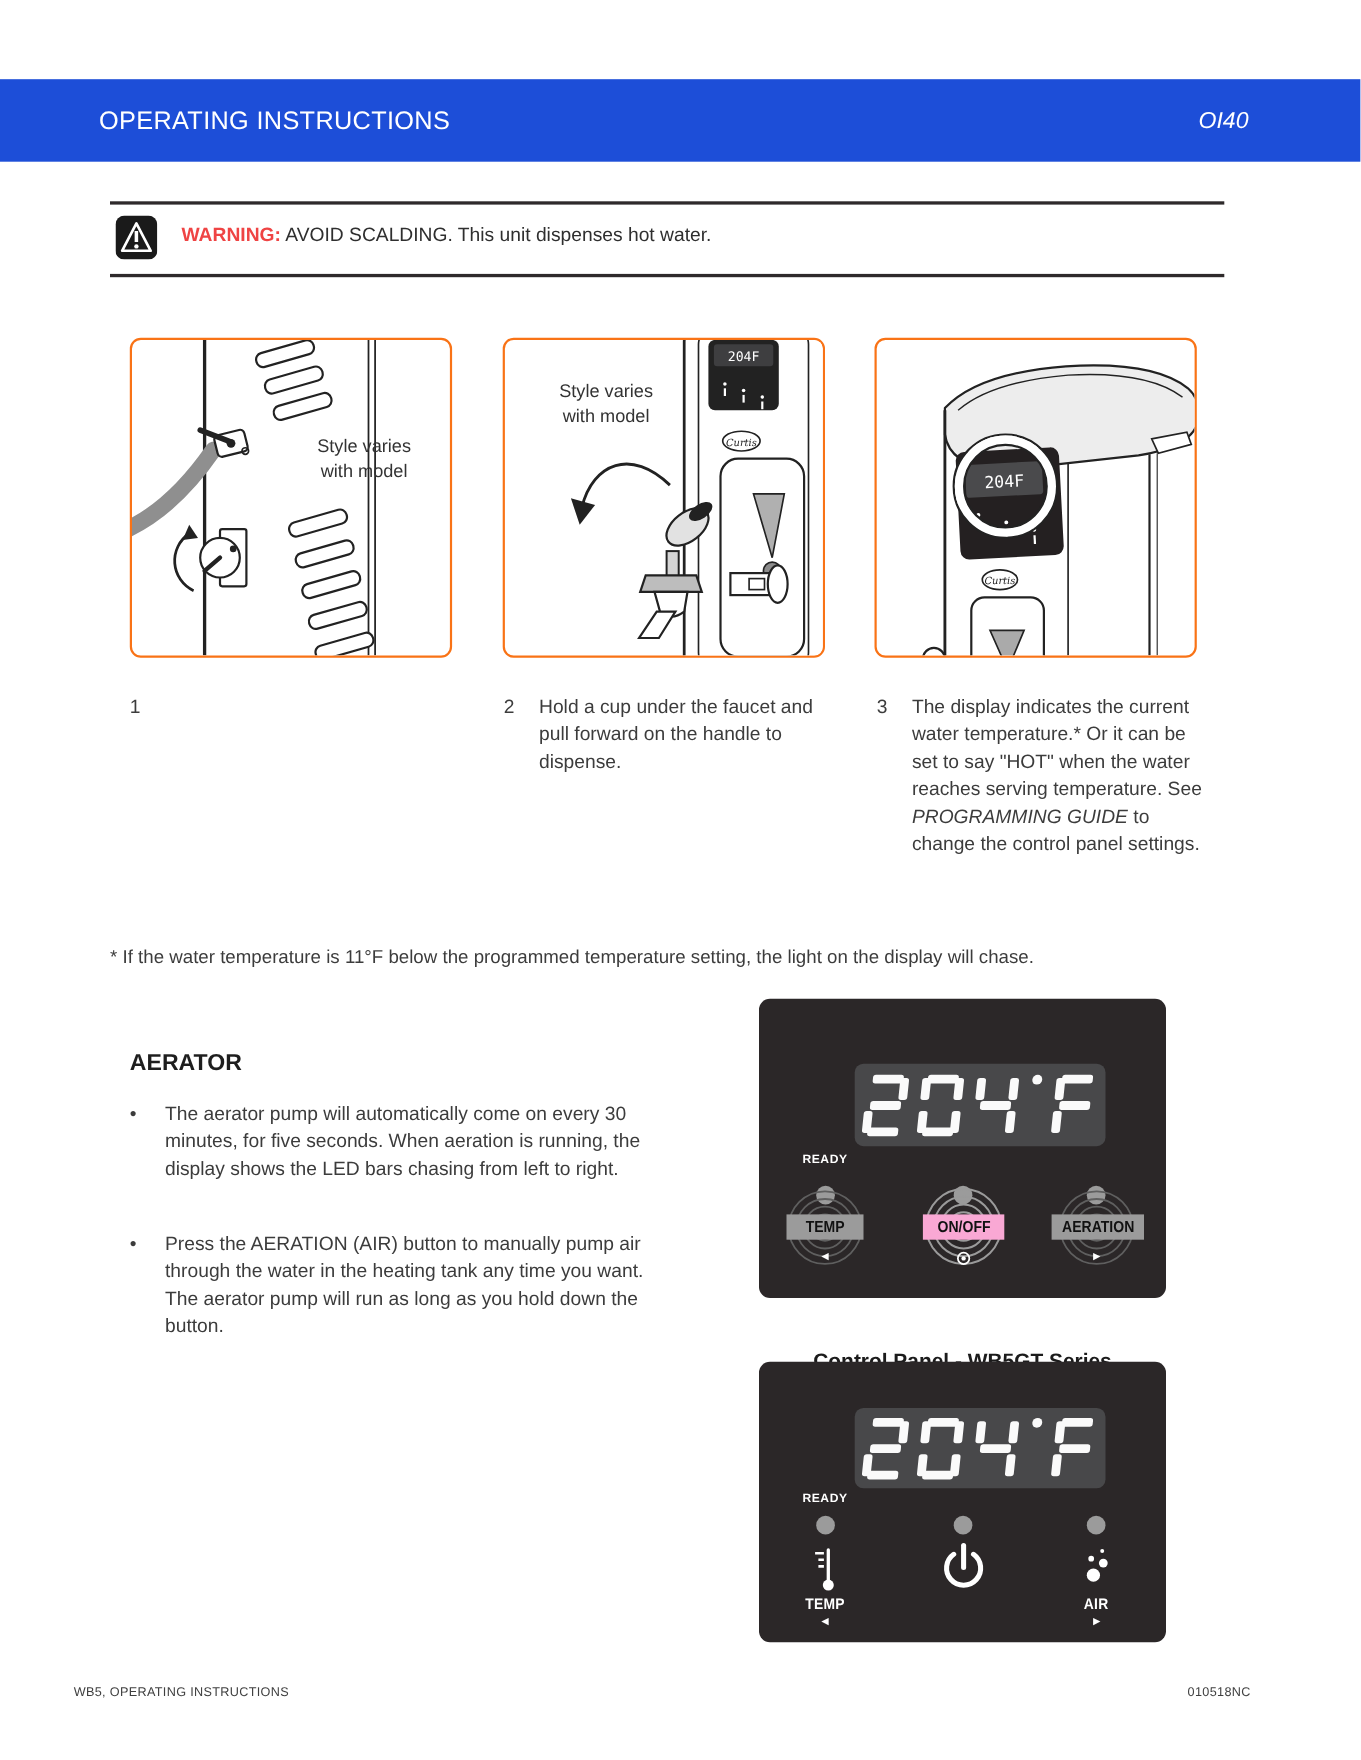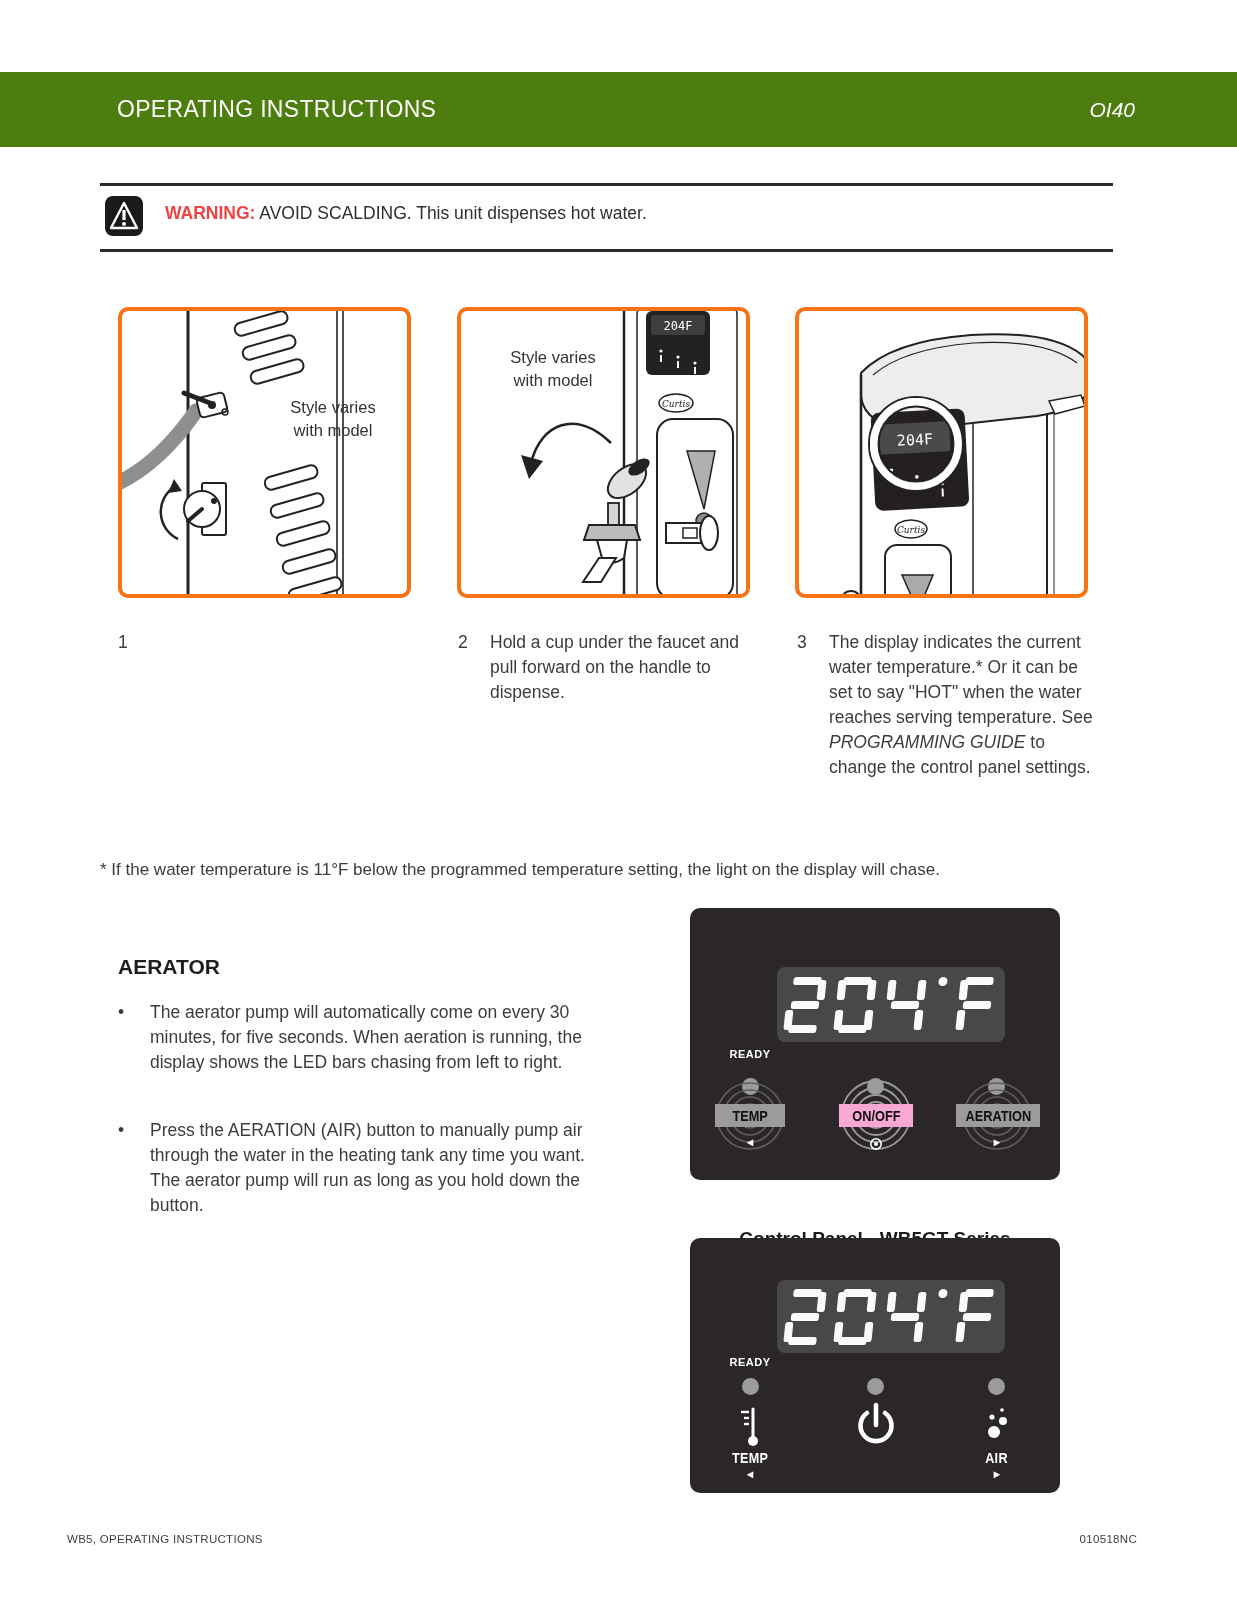--- a/index.html
+++ b/index.html
@@ -1,33 +1,33 @@
 <!DOCTYPE html>
 <html><head>
 <meta charset="utf-8">
 <style>
   html,body{margin:0;padding:0;background:#ffffff;}
   .page{position:relative;width:1237px;height:1600px;background:#fff;overflow:hidden;
         font-family:"Liberation Sans", sans-serif;color:#3a3a3a;}
 
   
-  .header-bar{position:absolute;left:0;top:72px;width:100%;height:75px;background:#4d7c0f;
+  .header-bar{position:absolute;left:0;top:72px;width:100%;height:75px;background:#1d4ed8;
               display:flex;align-items:center;justify-content:space-between;
-              padding:0 102px 0 117px;box-sizing:border-box;}
+              padding:0 102px 0 90px;box-sizing:border-box;}
   .header-bar .title{color:#fff;font-size:23px;letter-spacing:.3px;}
   .header-bar .code{color:#fff;font-size:21px;font-style:italic;}
 
   
   .rule{position:absolute;left:100px;width:1013px;height:3px;background:#2e2a2b;}
   .warn-icon{position:absolute;left:105px;top:196px;}
   .warn-text{position:absolute;left:165px;top:203px;font-size:17.5px;color:#2f2f2f;}
   .warn-text b{color:#ef4444;}
 
   
-  .fig-panel{position:absolute;top:307px;width:293px;height:291px;border:4px solid #f97316;
+  .fig-panel{position:absolute;top:307px;width:293px;height:291px;border:2px solid #f97316;
              border-radius:10px;overflow:hidden;background:#fff;box-sizing:border-box;}
   .fig-panel svg{display:block;}
   .fig-note{font-size:16.5px;fill:#333;}
 
   
   .step{position:absolute;top:630px;display:flex;font-size:17.5px;line-height:25px;color:#3c3c3c;}
   .step .num{width:32px;flex:none;}
   .step p{margin:0;}
   .step .pwr-inline{vertical-align:-2px;}
 

